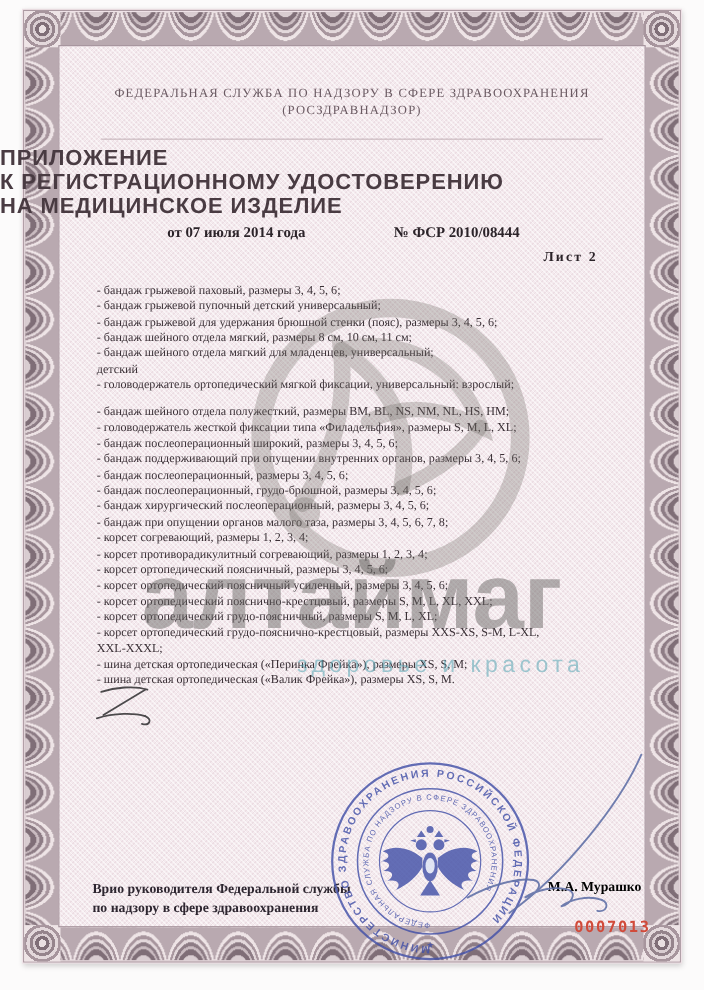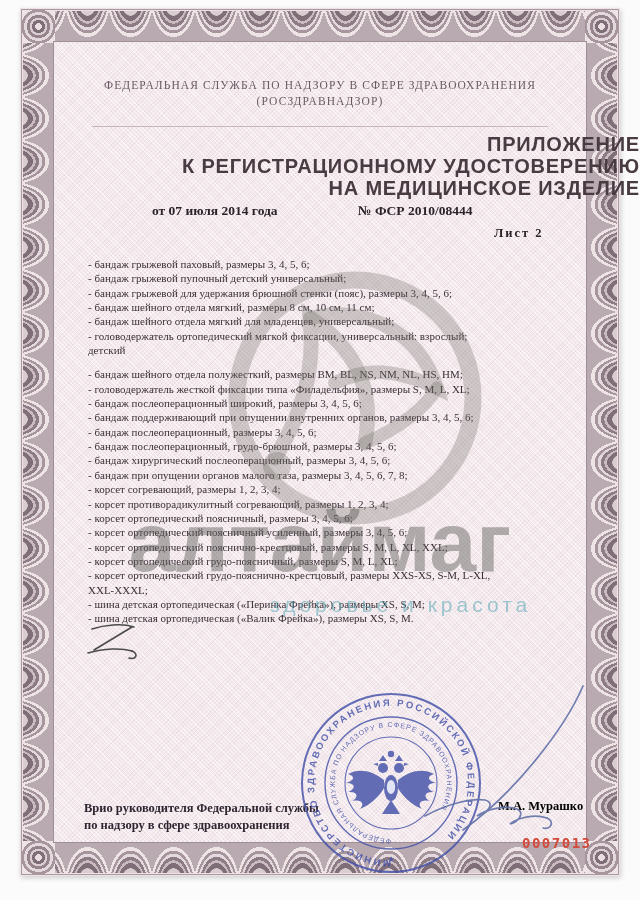--- a/index.html
+++ b/index.html
@@ -28,21 +28,21 @@
   .frame-inner{position:absolute;inset:33px;border:1px solid #a08e97;
     background:#f4eaee;
     background-image:
       repeating-linear-gradient(45deg, rgba(255,255,255,.55) 0 1px, rgba(255,255,255,0) 1px 3px),
       repeating-linear-gradient(-45deg, rgba(226,206,214,.45) 0 1px, rgba(226,206,214,0) 1px 3px);}
 
   
   .abs{position:absolute;}
   .agency{left:0;right:0;text-align:center;font-size:11.5px;letter-spacing:1.1px;color:#6a5a62;}
   .rule{left:92px;top:126px;width:456px;height:1px;background:#c6b5bb;}
-  .title{left:0;right:0;text-align:right;font-family:"Liberation Sans",sans-serif;
+  .title{left:0;right:0;text-align:left;font-family:"Liberation Sans",sans-serif;
     font-weight:bold;font-size:20px;letter-spacing:.8px;color:#493b42;}
   .dateline{font-weight:bold;font-size:13.5px;color:#2b2329;}
   .sheet{font-weight:bold;font-size:12.5px;color:#2b2329;letter-spacing:2px;}
   .device-list{left:88px;top:257px;font-size:11px;line-height:14.35px;color:#3a3036;white-space:nowrap;}
   .device-list div:nth-child(7){margin-bottom:10px;}
   .signer{font-weight:bold;font-size:12.5px;color:#2d2630;line-height:17px;margin-top:16px;}
   .signer-name{font-weight:bold;font-size:12.5px;color:#000000;}
   .serial{font-family:"DejaVu Sans Mono",monospace;font-weight:bold;font-size:14px;
     letter-spacing:1.5px;color:#d14a3a;}
 
@@ -86,22 +86,22 @@
   <div class="abs dateline" style="left:152px;top:203px;">от  07 июля 2014 года</div>
   <div class="abs dateline" style="left:358px;top:203px;">№  ФСР 2010/08444</div>
   <div class="abs sheet" style="left:494px;top:226px;">Лист  2</div>
 
   <div class="abs device-list">
       <div>- бандаж грыжевой паховый, размеры 3, 4, 5, 6;</div>
       <div>- бандаж грыжевой пупочный детский универсальный;</div>
       <div>- бандаж грыжевой для удержания брюшной стенки (пояс), размеры 3, 4, 5, 6;</div>
       <div>- бандаж шейного отдела мягкий, размеры 8 см, 10 см, 11 см;</div>
       <div>- бандаж шейного отдела мягкий для младенцев, универсальный;</div>
+      <div>детский</div>
       <div>- головодержатель ортопедический мягкой фиксации, универсальный: взрослый;</div>
-      <div>детский</div>
       <div>- бандаж шейного отдела полужесткий, размеры BM, BL, NS, NM, NL, HS, HM;</div>
       <div>- головодержатель жесткой фиксации типа «Филадельфия», размеры S, M, L, XL;</div>
       <div>- бандаж послеоперационный широкий, размеры 3, 4, 5, 6;</div>
       <div>- бандаж поддерживающий при опущении внутренних органов, размеры 3, 4, 5, 6;</div>
       <div>- бандаж послеоперационный, размеры 3, 4, 5, 6;</div>
       <div>- бандаж послеоперационный, грудо-брюшной, размеры 3, 4, 5, 6;</div>
       <div>- бандаж хирургический послеоперационный, размеры 3, 4, 5, 6;</div>
       <div>- бандаж при опущении органов малого таза, размеры 3, 4, 5, 6, 7, 8;</div>
       <div>- корсет согревающий, размеры 1, 2, 3, 4;</div>
       <div>- корсет противорадикулитный согревающий, размеры 1, 2, 3, 4;</div>

